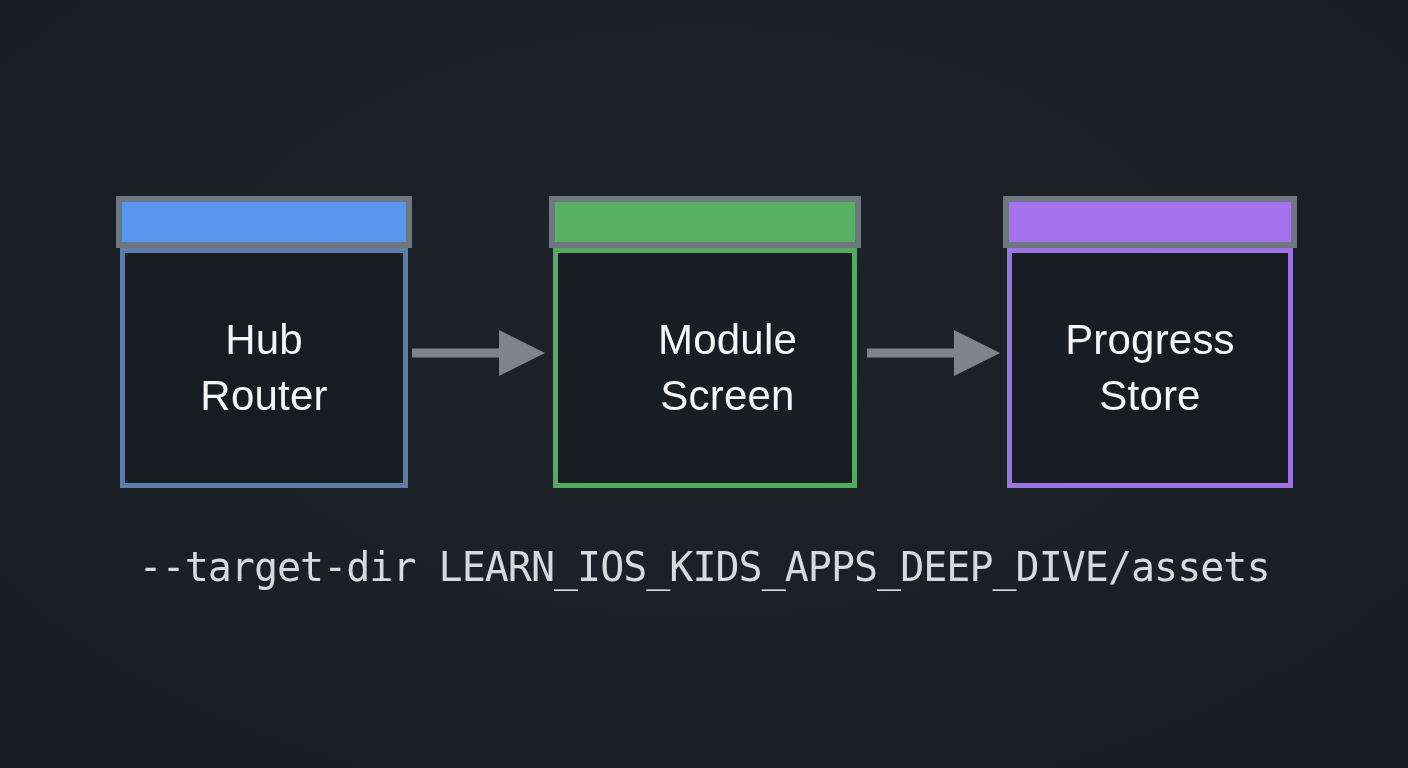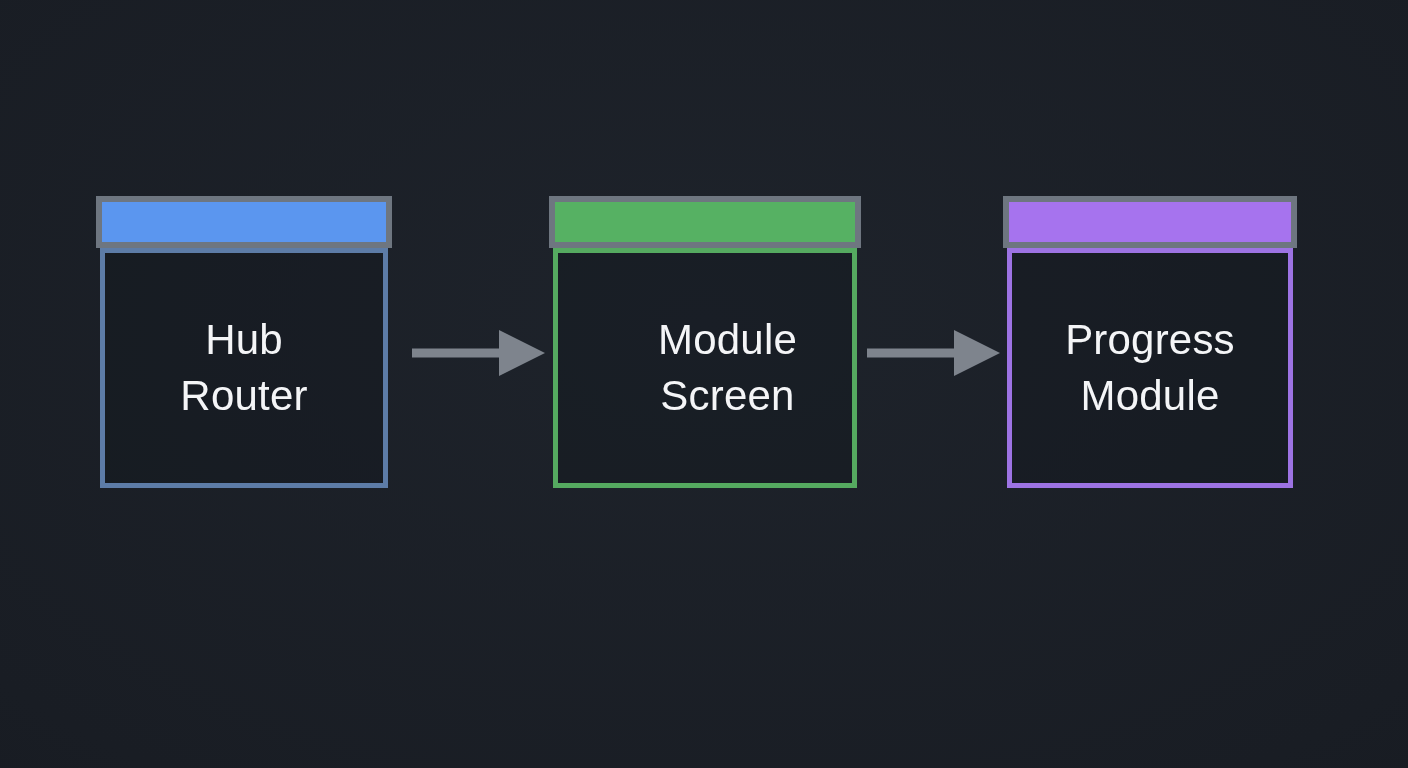--- a/index.html
+++ b/index.html
@@ -37,21 +37,21 @@
   }
   .node-label {
     color: #f4f5f7;
     font-size: 42px;
     font-weight: 500;
     line-height: 56px;
     text-align: center;
     white-space: pre-line;
     letter-spacing: 0.2px;
   }
-  .node-1 { left: 96px; width: 296px; }
+  .node-1 { left: 116px; width: 296px; }
   .node-2 { left: 549px; width: 312px; }
   .node-3 { left: 1003px; width: 294px; }
 
   
   .arrow {
     position: absolute;
     top: 327px;
     width: 136px;
     height: 52px;
     color: var(--arrow-color, #7e848d);
@@ -100,18 +100,19 @@
 
   <svg class="arrow arrow-2" viewBox="0 0 136 52" aria-hidden="true">
     <line x1="1" y1="26" x2="92" y2="26" stroke="currentColor" stroke-width="9"></line>
     <polygon points="88,3 134,26 88,49" fill="currentColor"></polygon>
   </svg>
 
   <div class="node node-3" style="--header-fill: #a673ee; --header-frame: #6e7680; --body-border: #9d73e3;">
     <div class="node-titlebar"></div>
     <div class="node-body">
       <div class="node-label" style="color: rgb(244, 245, 247);">Progress
-Module</div>
+Store</div>
     </div>
   </div>
 
+  <div class="command-line" style="color: rgb(214, 217, 221);">--target-dir LEARN_IOS_KIDS_APPS_DEEP_DIVE/assets</div>
 
 </div>
 
 </body></html>

